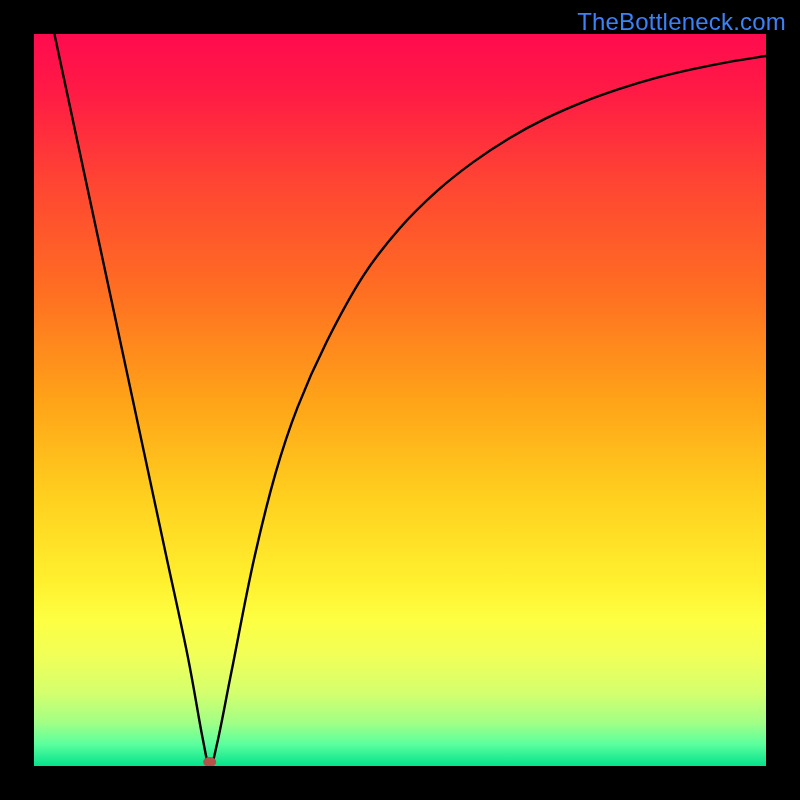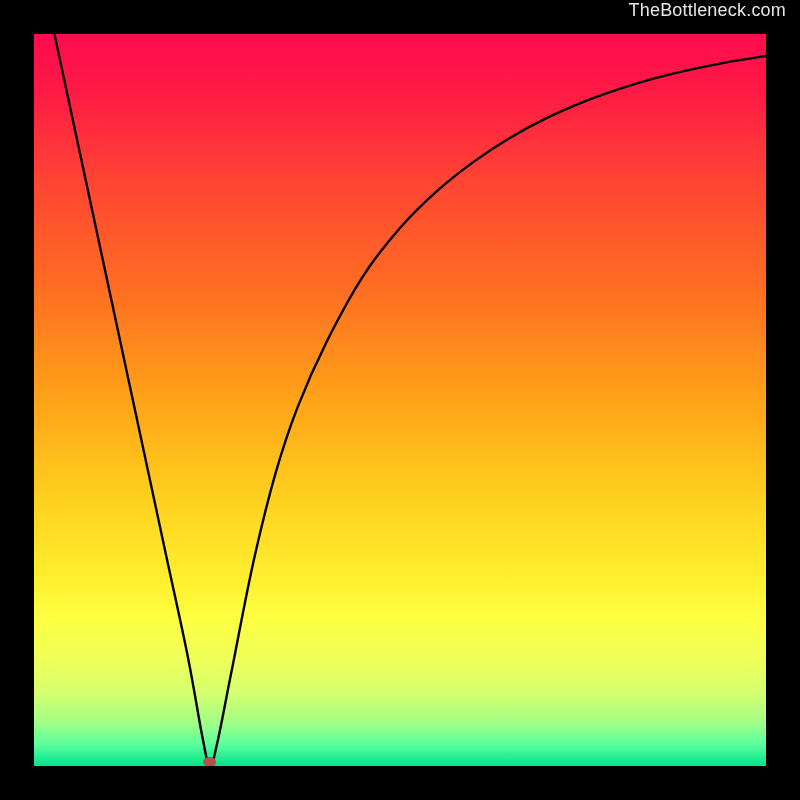--- a/index.html
+++ b/index.html
@@ -22,24 +22,24 @@
   .plot-area {
     position: absolute;
     left: 34px;
     top: 34px;
     width: 732px;
     height: 732px;
     overflow: hidden;
   }
   .watermark {
     position: absolute;
-    top: 0;
+    top: 8px;
     right: 14px;
-    color: #e5e5e5;
-    font-size: 18px;
+    color: #3b82f6;
+    font-size: 24px;
     font-weight: 500;
     letter-spacing: 0.2px;
     z-index: 5;
     user-select: none;
   }
   svg {
     display: block;
   }
 </style>
 </head>

